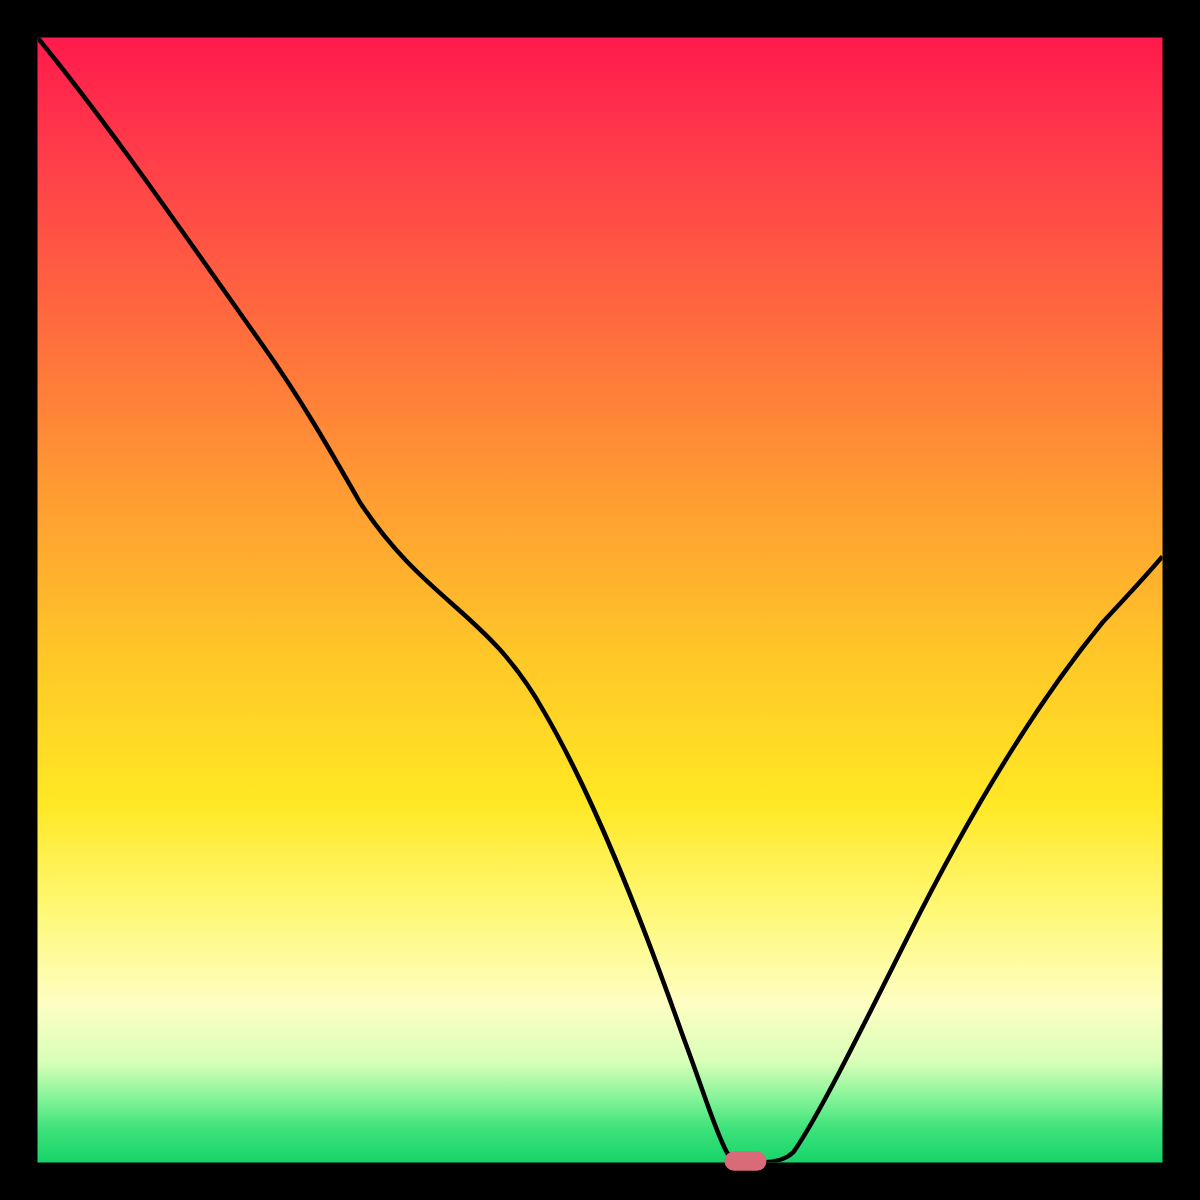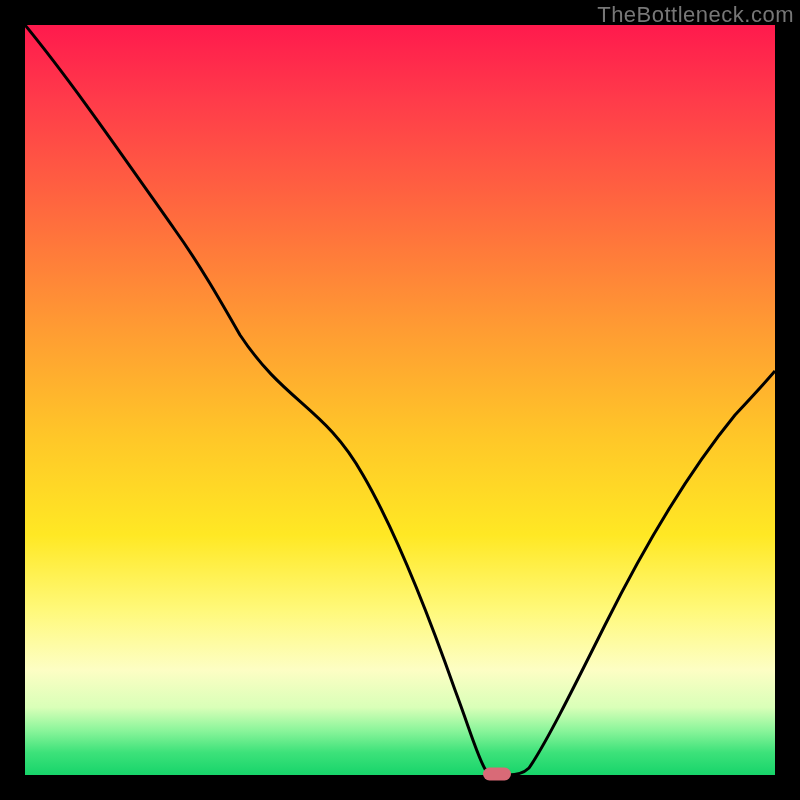--- a/index.html
+++ b/index.html
@@ -86,15 +86,14 @@
                C 490 750, 498 749, 504 743
                C 520 720, 545 670, 580 600
                C 620 520, 665 445, 710 390
                C 725 374, 738 360, 750 346" stroke="#000000"></path>
     </svg>
 
     <div class="marker" style="left: 472px; top: 749px; background: rgb(217, 106, 119);"></div>
 
   </div>
 
-  <div class="watermark">TheBottleneck.com</div>
 
 </div>
 
 </body></html>

